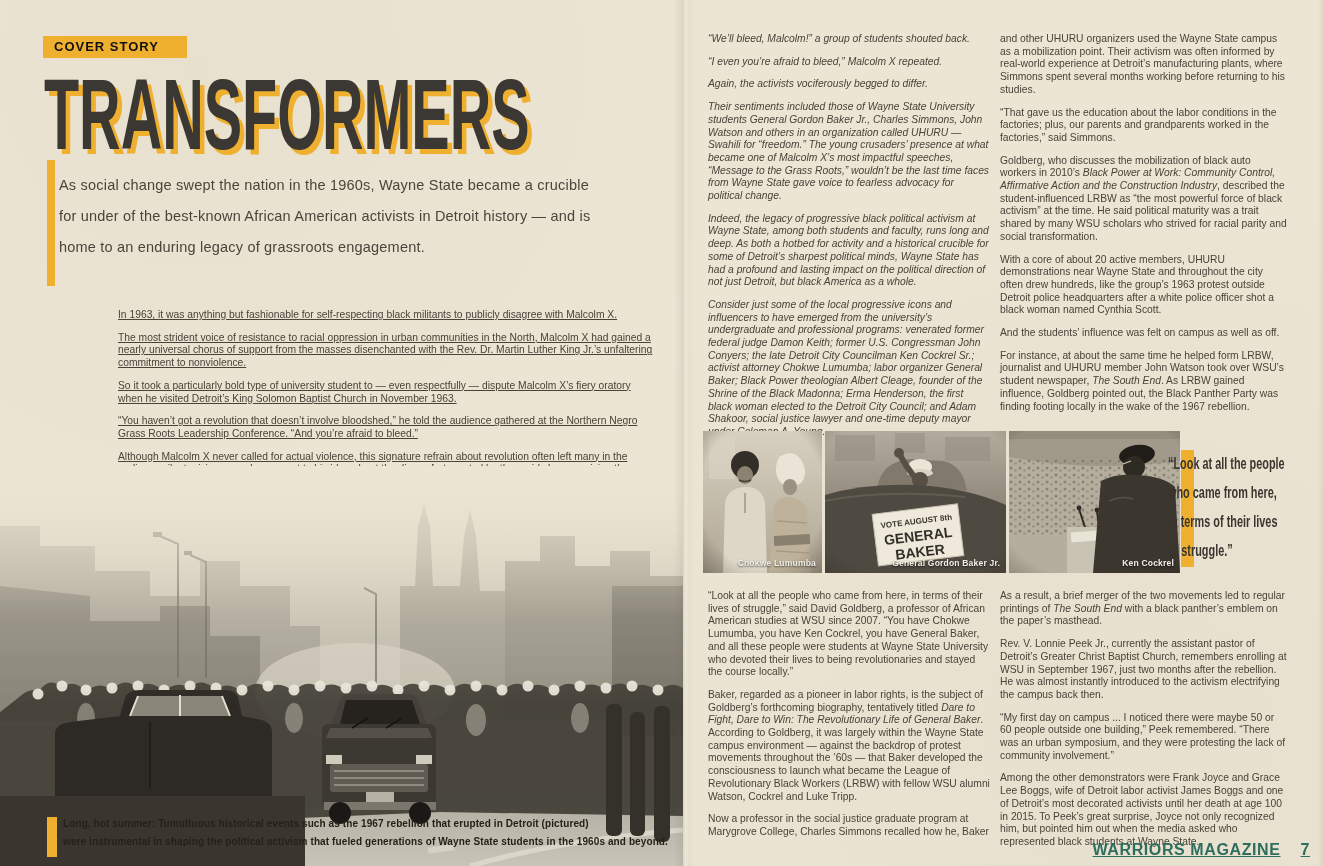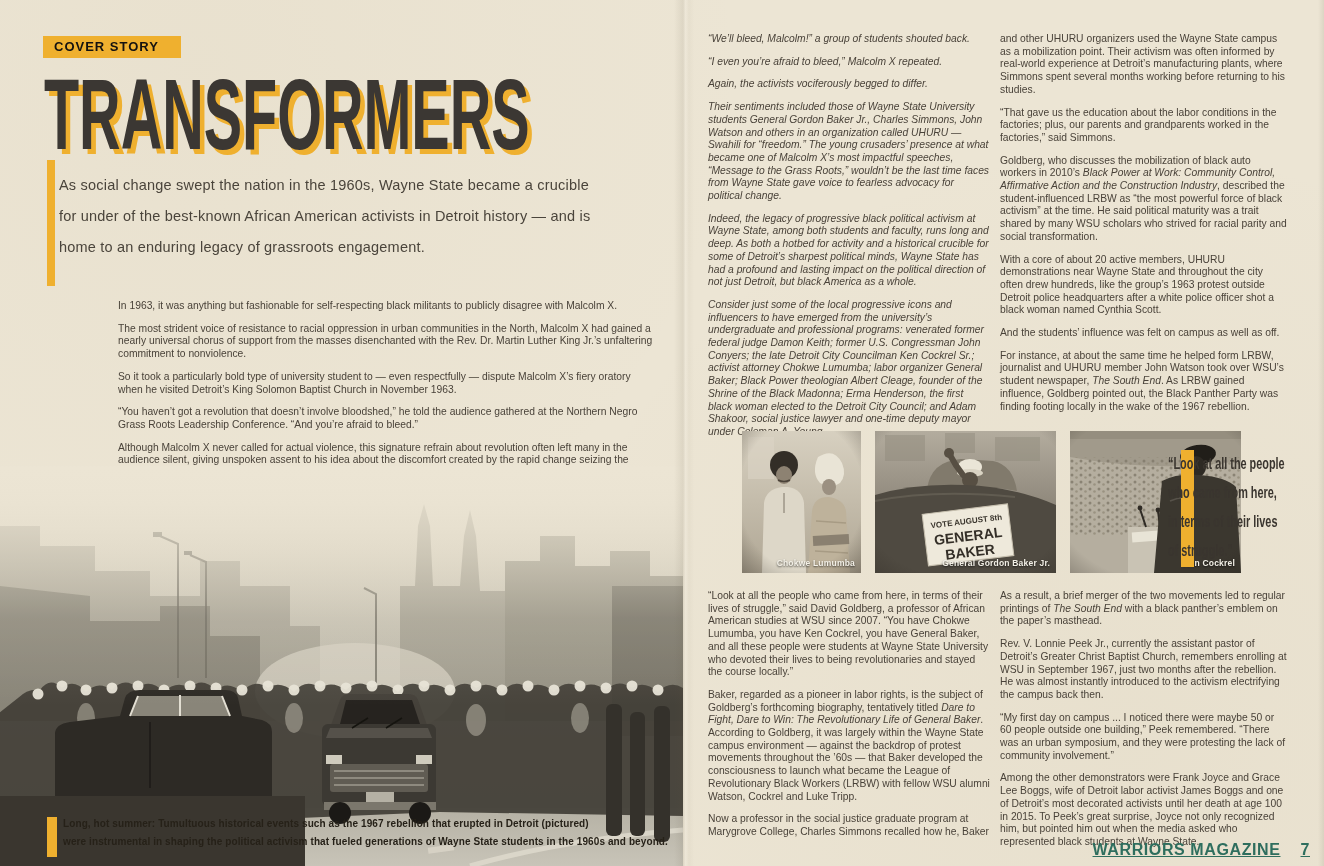--- a/index.html
+++ b/index.html
@@ -10,36 +10,36 @@
       radial-gradient(circle at 15% 8%, rgba(180,160,120,0.06), transparent 40%),
       radial-gradient(circle at 85% 85%, rgba(160,140,100,0.06), transparent 45%),
       #ece5d4;
     color:#494238;
   }
   .abs{position:absolute;}
   
   .kicker{
     left:43px;top:36px;background:#efb02f;color:#141210;
     font-size:13px;font-weight:bold;letter-spacing:1px;
-    padding:3px 22px 4px 11px;
+    padding:3px 28px 4px 11px;
   }
   .title{
     left:44px;top:64px;font-size:100px;line-height:1;font-weight:bold;
     color:#3b3733;white-space:nowrap;letter-spacing:0px;
     transform:scaleX(0.575);transform-origin:left top;
     text-shadow:8px 5px 0 #efb02f;
   }
   .lead-bar{left:47px;top:160px;width:8px;height:126px;background:#efb02f;}
   .lead{
     left:59px;top:170px;width:535px;
     font-size:14.5px;line-height:31px;color:#4a443b;letter-spacing:0.2px;
   }
   .bodycopy{font-size:10.3px;line-height:12.7px;color:#494239;}
   .bodycopy p{margin:0 0 10px 0;}
-  .left-body{left:118px;top:300px;width:540px;}
+  .left-body{left:118px;top:309px;width:540px;text-decoration:underline;}
   
   .main-photo{left:0;top:466px;width:683px;height:400px;}
   .main-photo svg{display:block;}
   .photo-cap-bar{left:47px;top:817px;width:10px;height:40px;background:#efb02f;z-index:5;}
   .photo-cap{
     left:63px;top:818px;z-index:5;white-space:nowrap;
     font-size:10px;font-weight:bold;color:#262118;letter-spacing:0.1px;
   }
   .photo-cap p{margin:0 0 7px 0;}
   
@@ -47,21 +47,21 @@
     background:linear-gradient(90deg, rgba(90,80,60,0) 0%, rgba(90,80,60,0.10) 45%,
       rgba(255,255,255,0.10) 58%, rgba(90,80,60,0.04) 75%, rgba(90,80,60,0) 100%);}
   .edge-right{right:0;top:0;width:6px;height:866px;pointer-events:none;
     background:linear-gradient(90deg, rgba(80,70,50,0) 0%, rgba(80,70,50,0.10) 100%);}
   
   .colA-top{left:708px;top:33px;width:282px;font-style:italic;}
   .colB-top{left:1000px;top:33px;width:288px;}
   .colA-bot{left:708px;top:590px;width:282px;}
   .colB-bot{left:1000px;top:590px;width:288px;}
   
-  .strip{left:742px;top:431px;width:480px;height:142px;display:flex;gap:14px;}
+  .strip{left:703px;top:431px;width:480px;height:142px;display:flex;gap:3px;}
   .strip-photo{position:relative;height:142px;flex:0 0 auto;}
   .strip-photo svg{display:block;}
   .strip-cap{
     position:absolute;right:6px;bottom:5px;
     font-size:8.5px;font-weight:bold;color:#f3f0e7;letter-spacing:0.2px;
     text-shadow:0 1px 2px rgba(0,0,0,0.65);white-space:nowrap;
   }
   
   .pq-bar{left:1181px;top:450px;width:13px;height:117px;background:#efb02f;z-index:3;}
   .pq{

